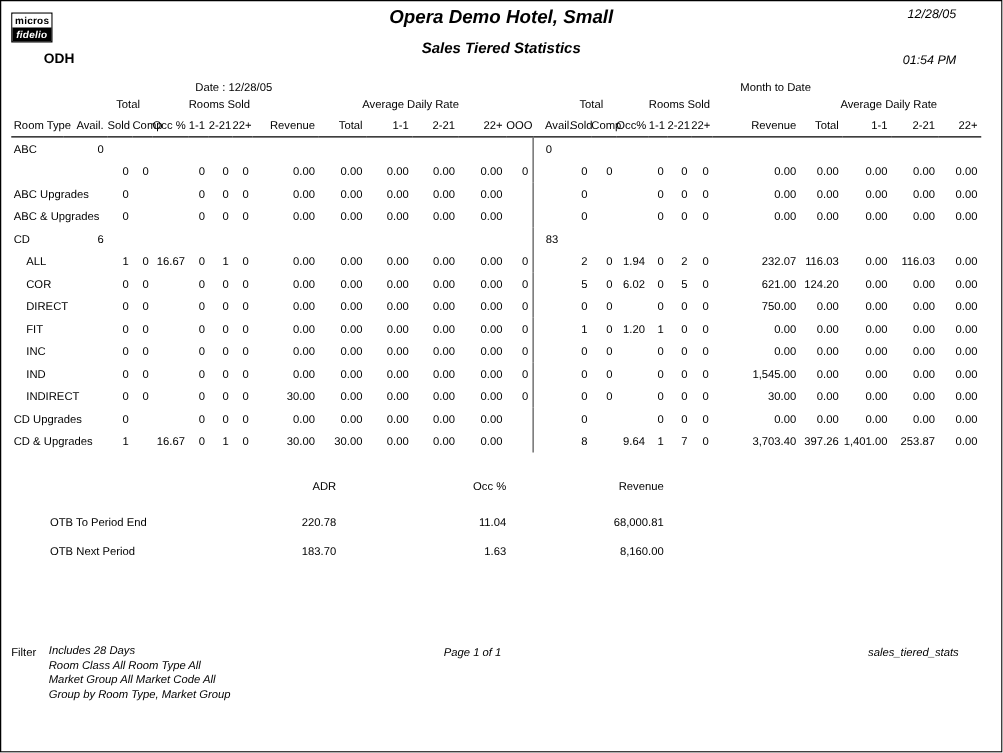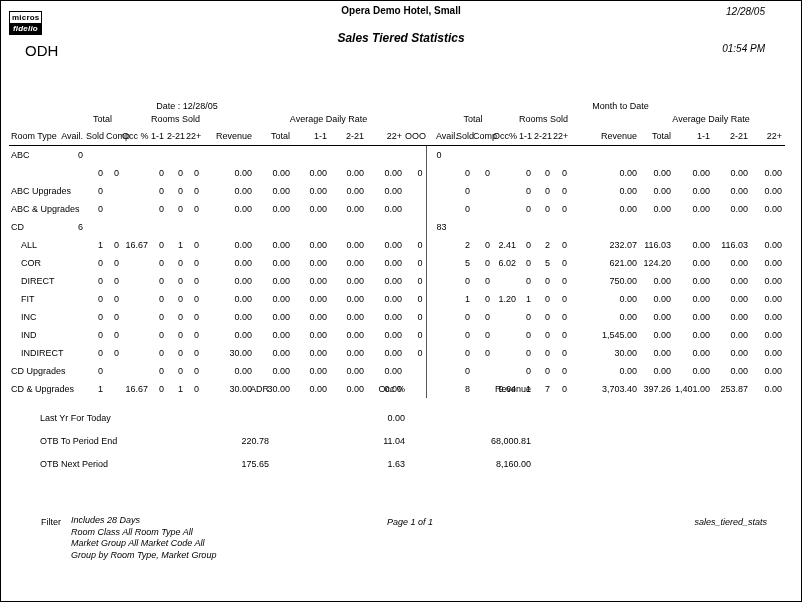--- a/index.html
+++ b/index.html
@@ -7,29 +7,29 @@
     position:relative; width:800px; height:600px; margin:0;
     background:#ffffff; border:1px solid #000;
     font-family:"Liberation Sans", sans-serif; color:#000;
   }
 
   
   .logo-block { position:absolute; left:8px; top:5px; }
   .logo { display:inline-flex; border:1px solid #000; font-size:8px; font-weight:bold; line-height:11px; letter-spacing:0.2px;flex-direction:column; }
   .logo-l { padding:0 2px; background:#fff; color:#000; }
   .logo-r { padding:0 3px; background:#000; color:#fff; font-style:italic; }
-  .prop-code { margin:7px 0 0 16px; font-weight:normal; font-size:15px; }
-  .hotel-name { position:absolute; left:0; right:0; top:4px; text-align:center; font-size:10px; font-weight:bold; }
+  .prop-code { margin:7px 0 0 26px; font-weight:bold; font-size:11px; }
+  .hotel-name { position:absolute; left:0; right:0; top:4px; text-align:center; font-size:15px; font-weight:bold; font-style:italic; }
   .report-title { position:absolute; left:0; right:0; top:30px; text-align:center; font-size:12px; font-weight:bold; font-style:italic; }
   .report-date { position:absolute; right:36px; top:5px; font-size:10px; font-style:italic; }
   .report-time { position:absolute; right:36px; top:30px; font-size:10px; font-style:italic;margin-top:12px; }
 
   
   .stats-wrap { position:absolute; left:8px; top:62px; }
-  table.stats { table-layout:fixed; border-collapse:collapse; width:776px; font-size:9px;margin-top:36px; }
+  table.stats { table-layout:fixed; border-collapse:collapse; width:776px; font-size:9px; }
   table.stats th, table.stats td {
     padding:0 3px 0 0; text-align:right; white-space:nowrap;
     font-weight:normal; vertical-align:middle;
   }
   table.stats thead tr.grp-row1 th { height:13px; }
   table.stats thead tr.grp-row2 th { height:14px; }
   table.stats thead tr.cols th { height:19px; border-bottom:1px solid #000; }
   table.stats th.ctr { text-align:center; }
   table.stats th.lft, table.stats td.lbl { text-align:left; padding-left:2px; }
   table.stats td.lbl.ind { padding-left:12px; }
@@ -41,21 +41,21 @@
   .summary-wrap { position:absolute; left:38px; top:383px; }
   table.summary { table-layout:fixed; border-collapse:collapse; font-size:9px; }
   table.summary th { font-weight:normal; text-align:right; padding:0 0 12px 0; }
   table.summary td { text-align:right; height:21px; white-space:nowrap; vertical-align:middle; }
   table.summary .s-label { text-align:left; }
   table.summary .s-adr  { padding-right:38px; }
   table.summary .s-occ  { padding-right:40px; }
   table.summary .s-rev  { padding-right:44px; }
 
   
-  .footer { position:absolute; left:8px; right:8px; top:514px; font-size:9px;margin-left:32px; }
+  .footer { position:absolute; left:8px; right:8px; top:514px; font-size:9px; }
   .filter-label { position:absolute; left:0; top:2px; }
   .filter-lines { margin-left:30px; width:350px; font-style:italic; line-height:11.5px; }
   .page-label { position:absolute; left:346px; top:2px; font-style:italic; }
   .report-id { position:absolute; right:26px; top:2px; font-style:italic; }
 </style>
 </head>
 <body>
 
 <div class="page">
 
@@ -304,21 +304,21 @@
             <td>0</td>
             <td>0.00</td>
             <td>0.00</td>
             <td>0.00</td>
             <td>0.00</td>
             <td>0.00</td>
             <td>0</td>
             <td class="ravail"></td>
             <td>2</td>
             <td>0</td>
-            <td>2.41</td>
+            <td>1.94</td>
             <td>0</td>
             <td>2</td>
             <td>0</td>
             <td>232.07</td>
             <td>116.03</td>
             <td>0.00</td>
             <td>116.03</td>
             <td>0.00</td>
           </tr>
           <tr>
@@ -560,34 +560,28 @@
       <thead>
         <tr>
           <th></th>
           <th class="s-adr">ADR</th>
           <th class="s-occ">Occ %</th>
           <th class="s-rev">Revenue</th>
         </tr>
       </thead>
       <tbody>
         <tr>
-          <td class="s-label">Last Yr For Today</td>
-          <td class="s-adr"></td>
-          <td class="s-occ">0.00</td>
-          <td class="s-rev"></td>
-        </tr>
-        <tr>
           <td class="s-label">OTB To Period End</td>
           <td class="s-adr">220.78</td>
           <td class="s-occ">11.04</td>
           <td class="s-rev">68,000.81</td>
         </tr>
         <tr>
           <td class="s-label">OTB Next Period</td>
-          <td class="s-adr">175.65</td>
+          <td class="s-adr">183.70</td>
           <td class="s-occ">1.63</td>
           <td class="s-rev">8,160.00</td>
         </tr>
       </tbody>
     </table>
   </div>
 
   <div class="footer">
     <div class="filter-label">Filter</div>
     <div class="filter-lines">

